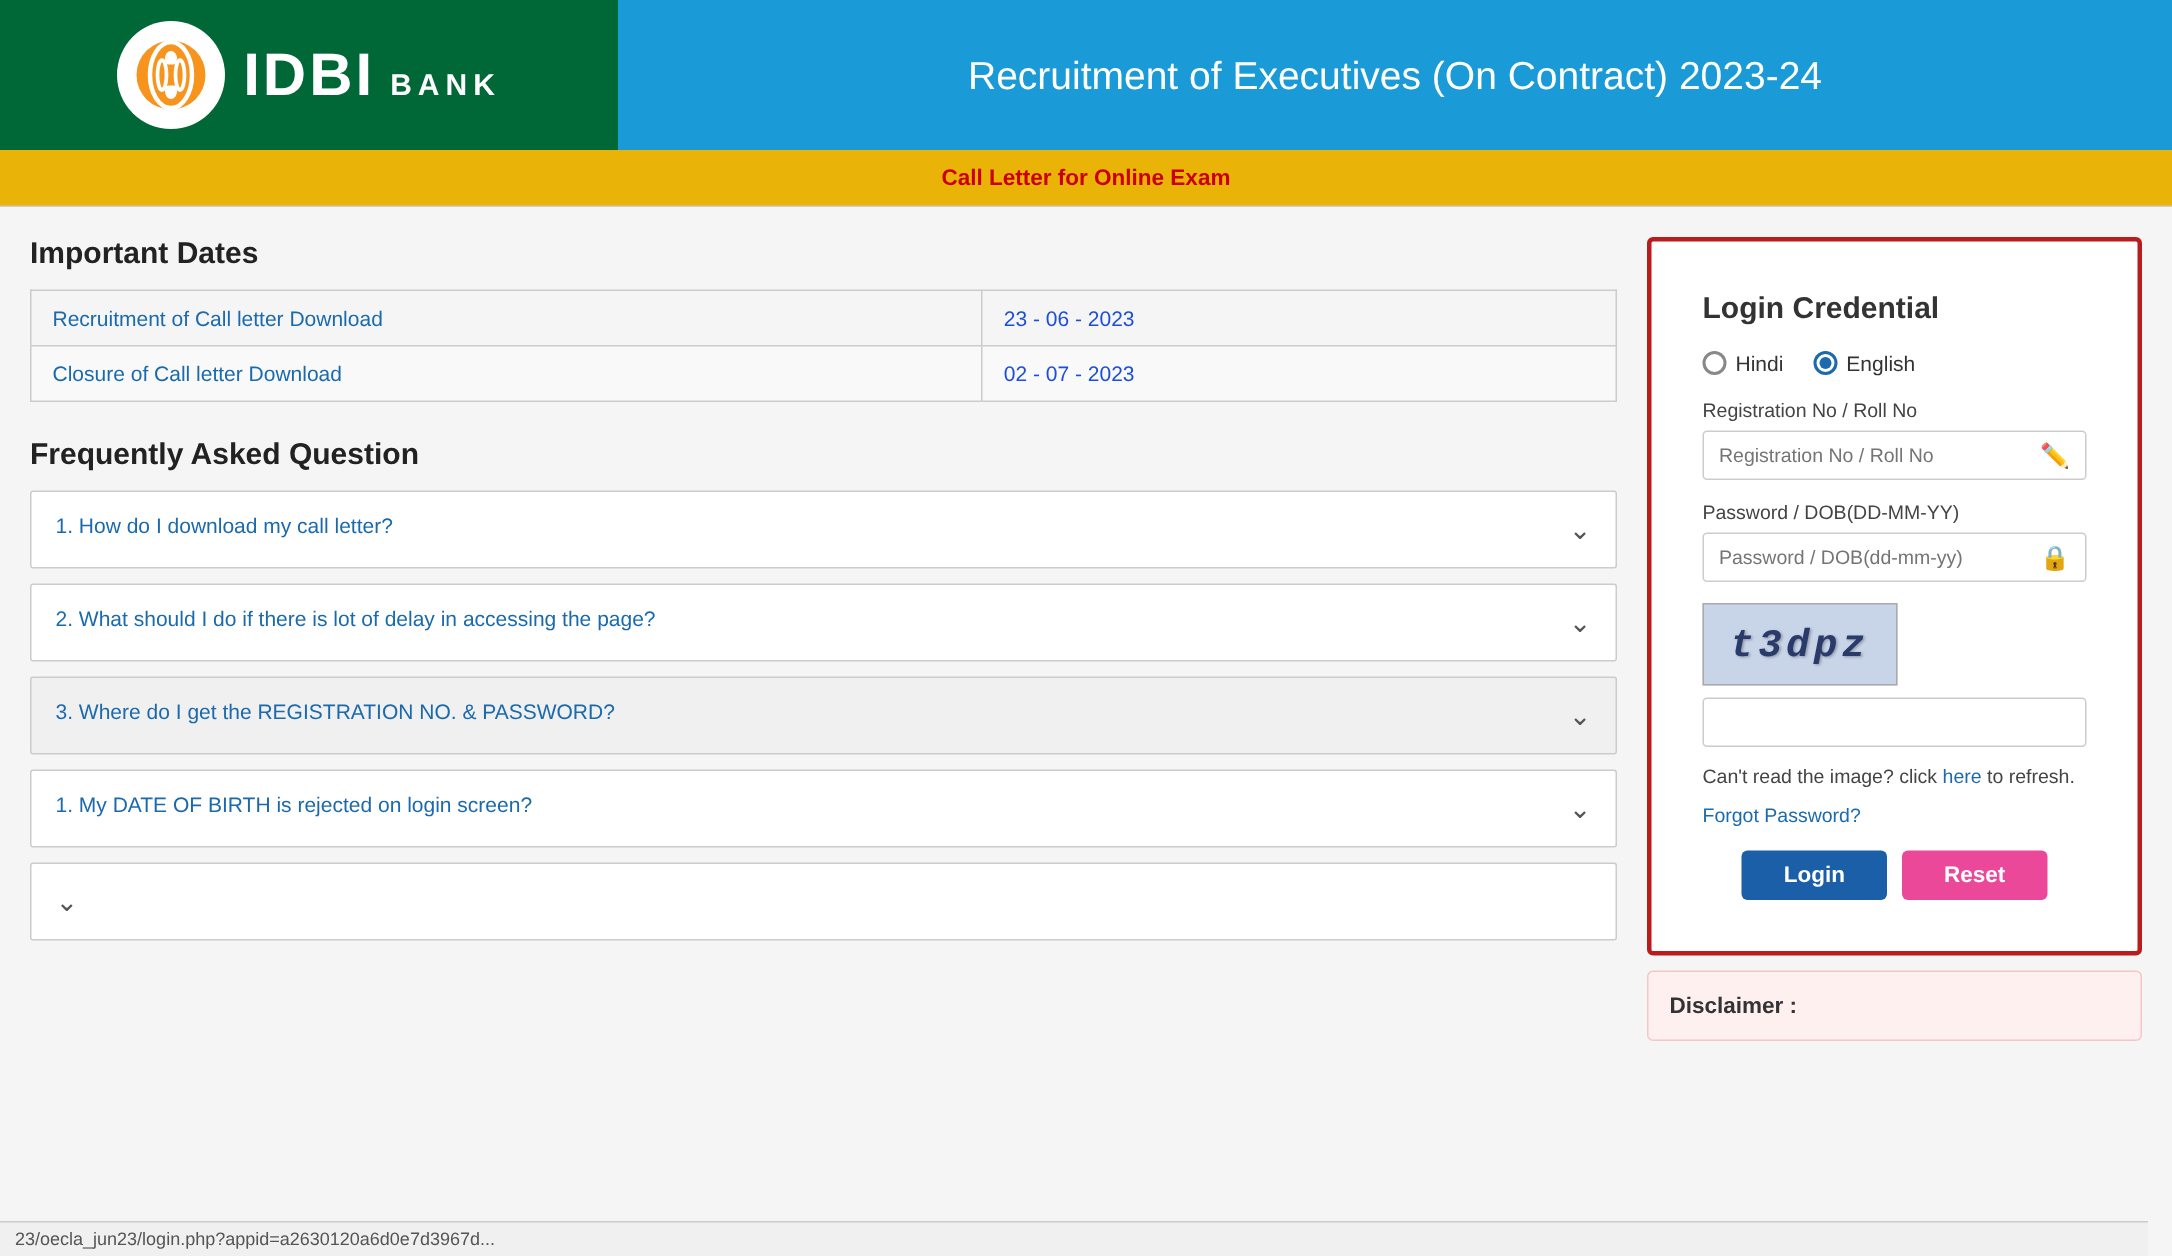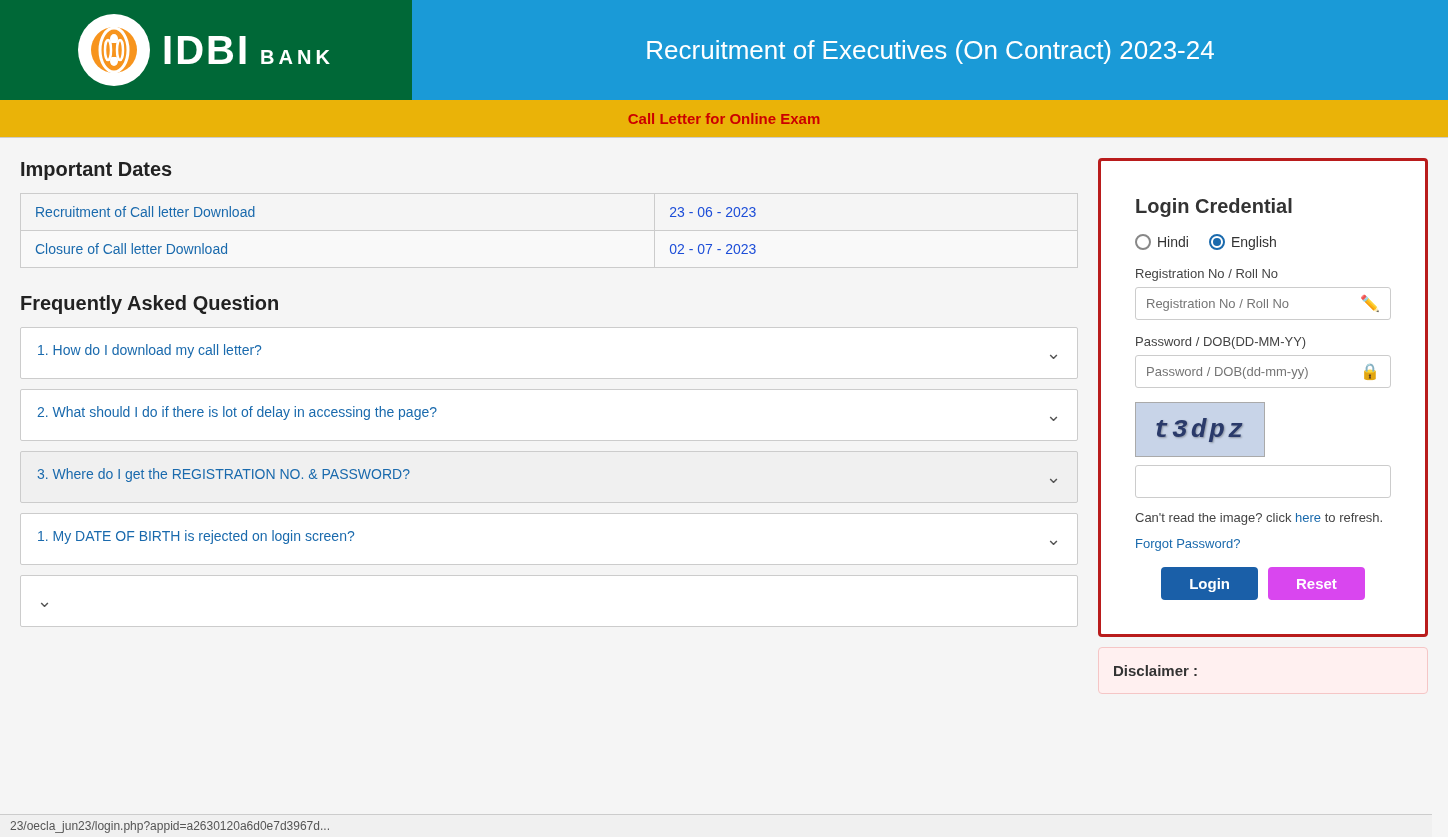--- a/index.html
+++ b/index.html
@@ -284,21 +284,21 @@
       border-radius: 4px;
       font-size: 15px;
       font-weight: bold;
       cursor: pointer;
       color: white;
     }
     .btn-login {
       background: #1a5fa8;
     }
     .btn-reset {
-      background: #d946ef;
+      background: #ec4899;
     }
 
     .disclaimer-box {
       background: #fff0f0;
       border: 1px solid #f5c6c6;
       border-radius: 4px;
       padding: 14px;
     }
     .disclaimer-title {
       font-size: 15px;

